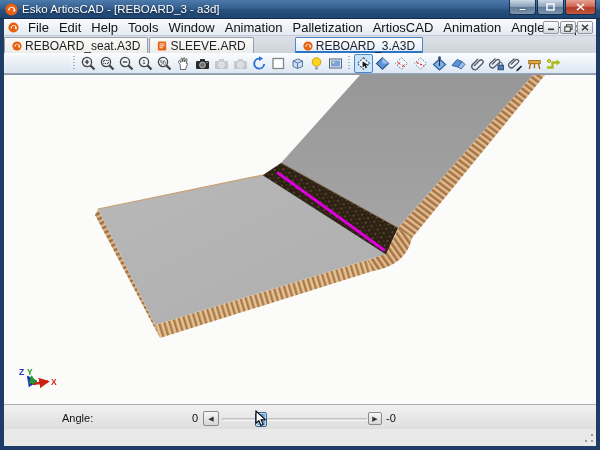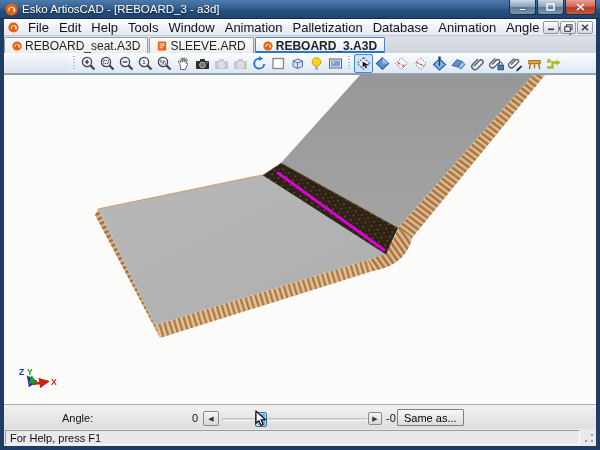--- a/index.html
+++ b/index.html
@@ -55,22 +55,23 @@
   }
   .tab{
     height:16px;display:flex;align-items:center;gap:3px;
     padding:0 7px;margin-right:1px;
     background:linear-gradient(#fbfbfa,#ececea);
     border:1px solid #96a0ac;border-bottom:none;border-radius:2px 2px 0 0;
     color:#222;white-space:nowrap;
   }
   .tab.active{
     background:linear-gradient(#ffffff,#dceafc);
-    border-color:#4a86c8;font-weight:bold;
+    border-color:#4a86c8;font-weight:normal;
     box-shadow:inset 0 -2px 0 #2f74c0;
+    margin-left:40px;
   }
 
   
   .toolbar{
     left:4px;top:53px;width:592px;height:21px;
     background:linear-gradient(#fbfdff,#dde7f3);
     border-bottom:1px solid #9aa6b6;
     display:flex;align-items:center;
   }
   .tb-blank{width:64px;height:17px;margin-left:2px;border-radius:2px;
@@ -177,21 +178,21 @@
       <circle cx="6.5" cy="6.5" r="6" fill="#e8610f"></circle>
       <path d="M3.2,7.6 a3.6,3.6 0 1 1 6.8,1.3 L8,7.9 a2,2 0 1 0 -3.2,-0.6 Z" fill="#fff"></path>
     </svg>
     <span class="menu-item">File</span>
     <span class="menu-item">Edit</span>
     <span class="menu-item">Help</span>
     <span class="menu-item">Tools</span>
     <span class="menu-item">Window</span>
     <span class="menu-item">Animation</span>
     <span class="menu-item">Palletization</span>
-    <span class="menu-item">Database</span>
+    <span class="menu-item">ArtiosCAD</span>
     <span class="menu-item">Animation</span>
     <span class="menu-item">Angle</span>
     <span class="menu-item">Help</span>
     <div class="mdibtns">
       <div class="mdibtn">
         <svg width="8" height="7" viewBox="0 0 8 7">
             <rect x="1" y="4.5" width="6" height="1.6" fill="#333"></rect>
           </svg>
       </div>
       <div class="mdibtn">
@@ -482,27 +483,23 @@
     <span class="abs lbl" style="left:188px;">0</span>
     <div class="abs sbtn" style="left:199px;top:6px;width:16px;height:15px;">
         <span>◀</span>
       </div>
     <div class="abs track"></div>
     <div class="abs thumb"></div>
     <div class="abs sbtn" style="left:364px;top:7px;width:14px;height:13px;">
         <span>▶</span>
       </div>
     <span class="abs lbl" style="left:382px;">-0</span>
-    <div class="abs samebtn">
-        <span>Same as...</span>
-      </div>
   </div>
 
   <div class="abs statusbar">
-    <div class="abs statusfield">For Help, press F1</div>
     <div class="abs gripcorner"></div>
   </div>
 
   <svg class="abs cursor" style="left:255px;top:410px;" width="12" height="18" viewBox="0 0 12 18">
     <path d="M1,1 L1,13.2 L3.9,10.6 L5.9,15.4 L8.1,14.4 L6.1,9.8 L10.3,9.7 Z" fill="#fff" stroke="#000" stroke-width="1.1"></path>
   </svg>
 
 </div>
 
 </body></html>

